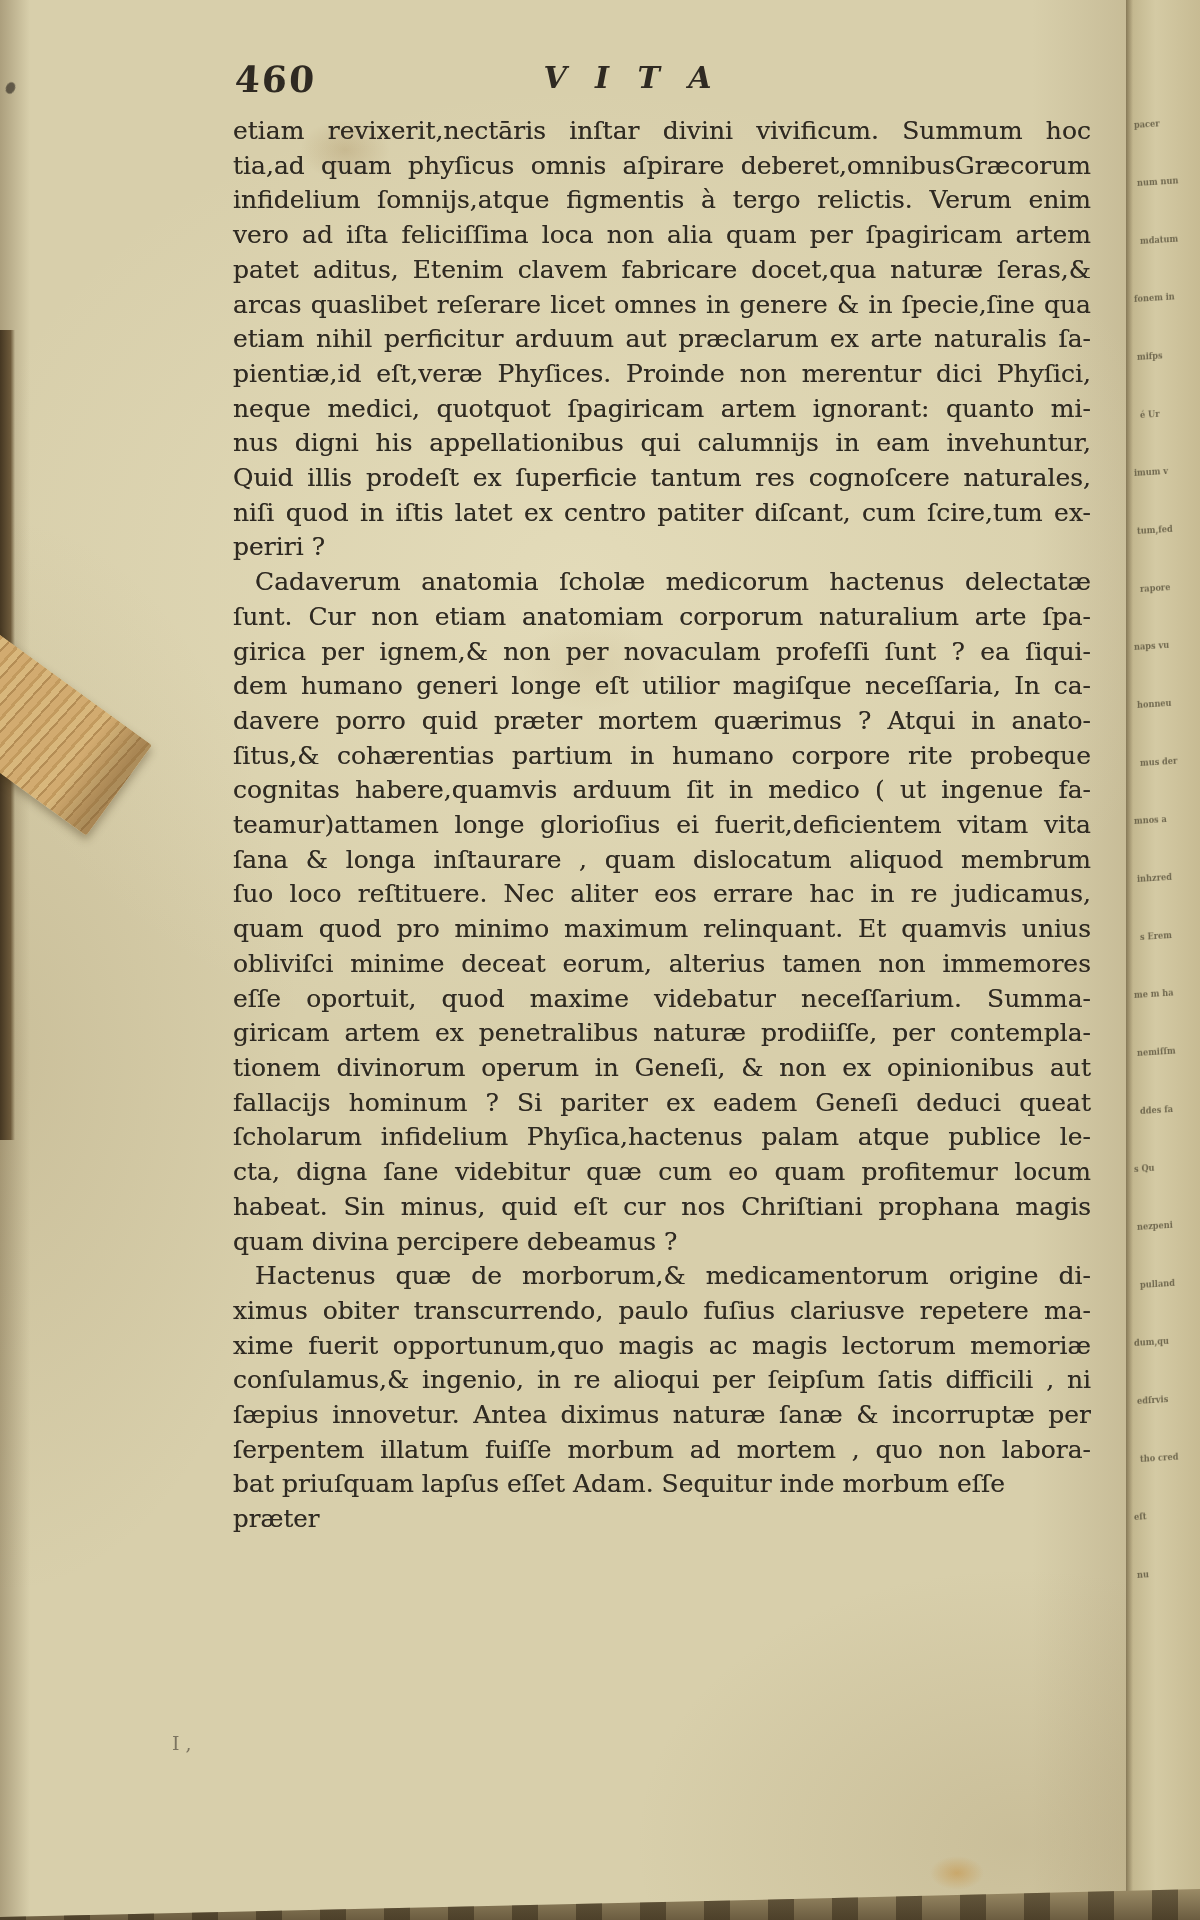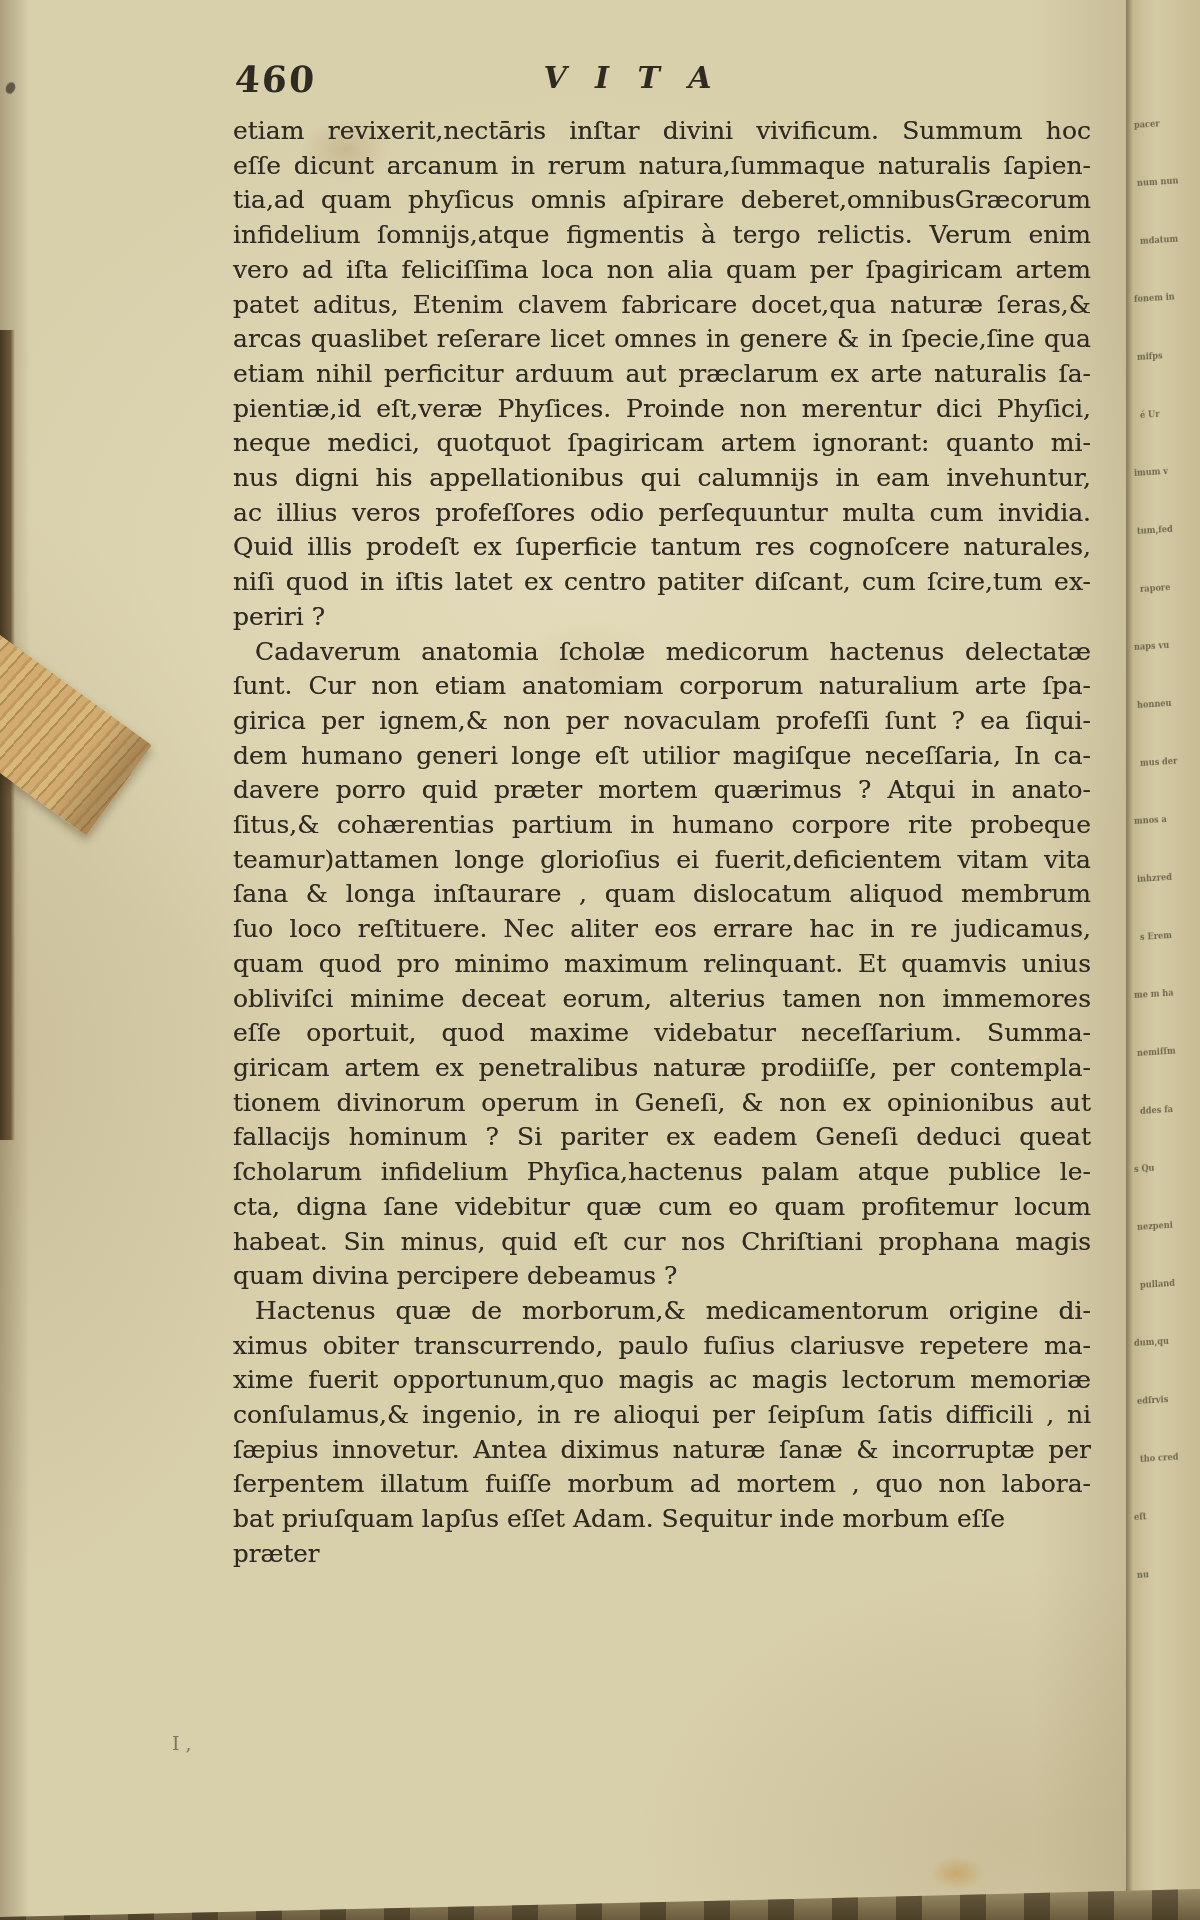--- a/index.html
+++ b/index.html
@@ -85,42 +85,41 @@
   <div class="ink-blot"></div>
 
   <div class="text-block">
     <div class="header-row">
       <span class="page-number">460</span>
       <span class="running-title">V I T A</span>
     </div>
     <div class="body-text" id="body-text">
         <div class="para">
           <div class="line">etiam revixerit,nectāris inſtar divini vivificum.  Summum hoc</div>
-          <div class="line">eſſe dicunt arcanum in rerum natura,ſummaque naturalis ſapien-</div>
           <div class="line">tia,ad quam phyſicus omnis aſpirare deberet,omnibusGræcorum</div>
           <div class="line">infidelium ſomnijs,atque figmentis à tergo relictis.  Verum enim</div>
           <div class="line">vero ad iſta feliciſſima loca non alia quam per ſpagiricam artem</div>
           <div class="line">patet aditus,  Etenim clavem fabricare docet,qua naturæ ſeras,&amp;</div>
           <div class="line">arcas quaslibet reſerare licet omnes in genere &amp; in ſpecie,ſine qua</div>
           <div class="line">etiam nihil perficitur arduum aut præclarum ex arte naturalis ſa-</div>
           <div class="line">pientiæ,id eſt,veræ Phyſices.  Proinde non merentur dici Phyſici,</div>
           <div class="line">neque medici, quotquot ſpagiricam artem ignorant: quanto mi-</div>
           <div class="line">nus digni his appellationibus qui calumnijs in eam invehuntur,</div>
-          <div class="line">ac illius veros profeſſores odio perſequuntur multa cum invidia.</div>
           <div class="line">Quid illis prodeſt ex ſuperficie tantum res cognoſcere naturales,</div>
           <div class="line">niſi quod in iſtis latet ex centro patiter diſcant, cum ſcire,tum ex-</div>
           <div class="line line-end">periri ?</div>
         </div>
         <div class="para para-indent">
           <div class="line">Cadaverum anatomia ſcholæ medicorum hactenus delectatæ</div>
           <div class="line">ſunt.  Cur non etiam anatomiam corporum naturalium arte ſpa-</div>
           <div class="line">girica per ignem,&amp; non per novaculam profeſſi ſunt ?  ea ſiqui-</div>
           <div class="line">dem humano generi longe eſt utilior magiſque neceſſaria,  In ca-</div>
           <div class="line">davere porro quid præter mortem quærimus ?  Atqui in anato-</div>
           <div class="line">ſitus,&amp; cohærentias partium in humano corpore rite probeque</div>
+          <div class="line">cognitas habere,quamvis arduum ſit in medico ( ut ingenue fa-</div>
           <div class="line">teamur)attamen longe glorioſius ei fuerit,deficientem vitam vita</div>
           <div class="line">ſana &amp; longa inſtaurare , quam dislocatum aliquod membrum</div>
           <div class="line">ſuo loco reſtituere.  Nec aliter eos errare hac in re judicamus,</div>
           <div class="line">quam quod pro minimo maximum relinquant. Et quamvis unius</div>
           <div class="line">obliviſci minime deceat eorum, alterius tamen non immemores</div>
           <div class="line">eſſe oportuit, quod maxime videbatur neceſſarium.  Summa-</div>
           <div class="line">giricam artem ex penetralibus naturæ prodiiſſe, per contempla-</div>
           <div class="line">tionem divinorum operum in Geneſi, &amp; non ex opinionibus aut</div>
           <div class="line">fallacijs hominum ?  Si pariter ex eadem Geneſi deduci queat</div>
           <div class="line">ſcholarum infidelium Phyſica,hactenus palam atque publice le-</div>

